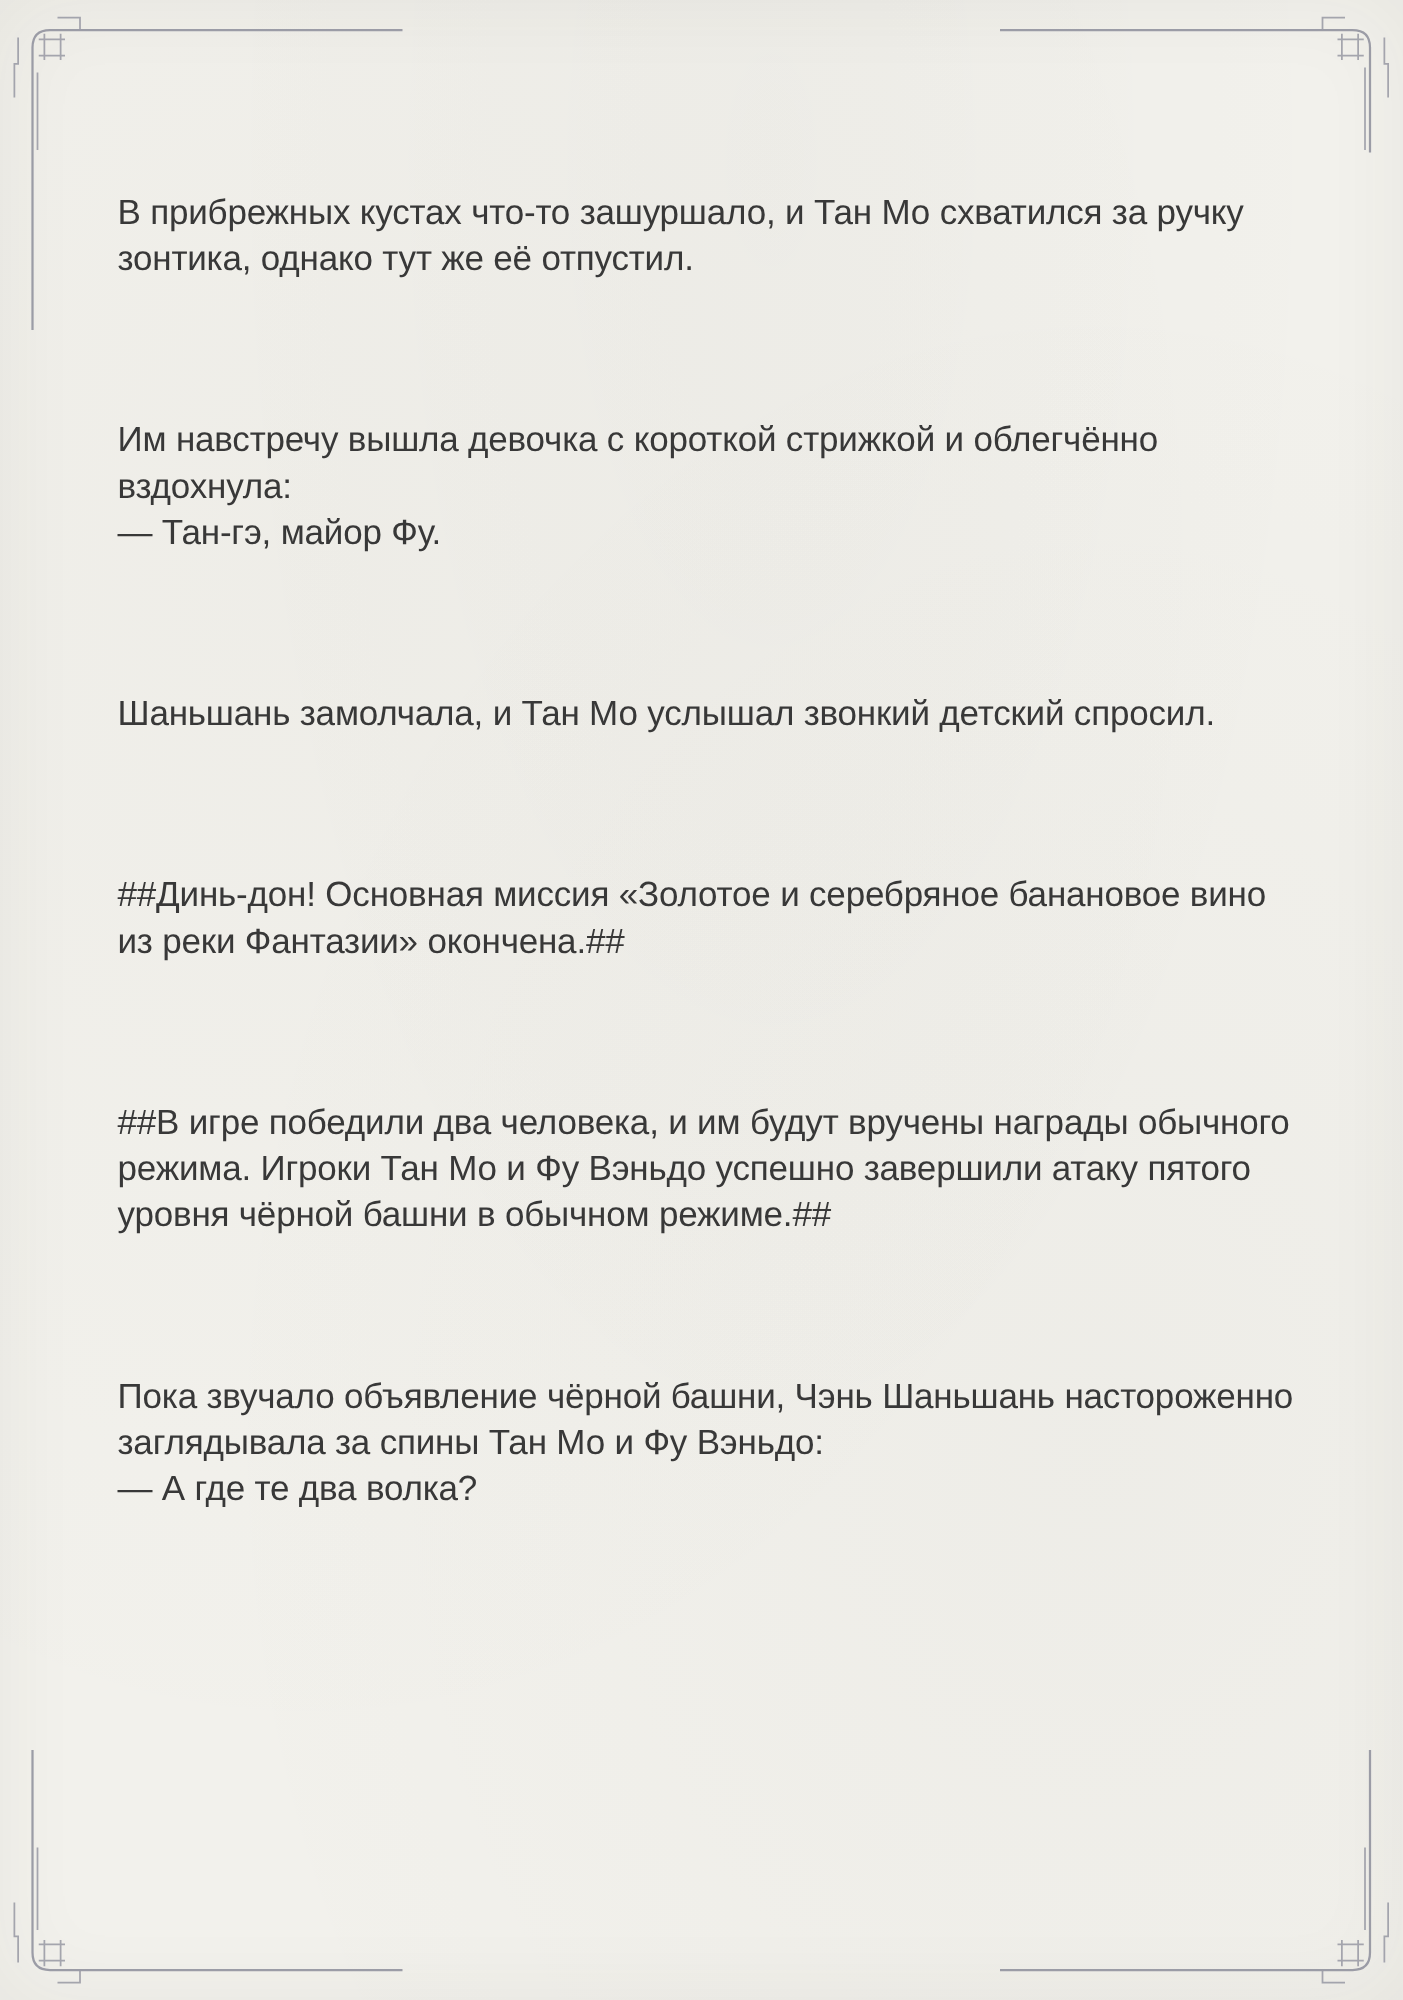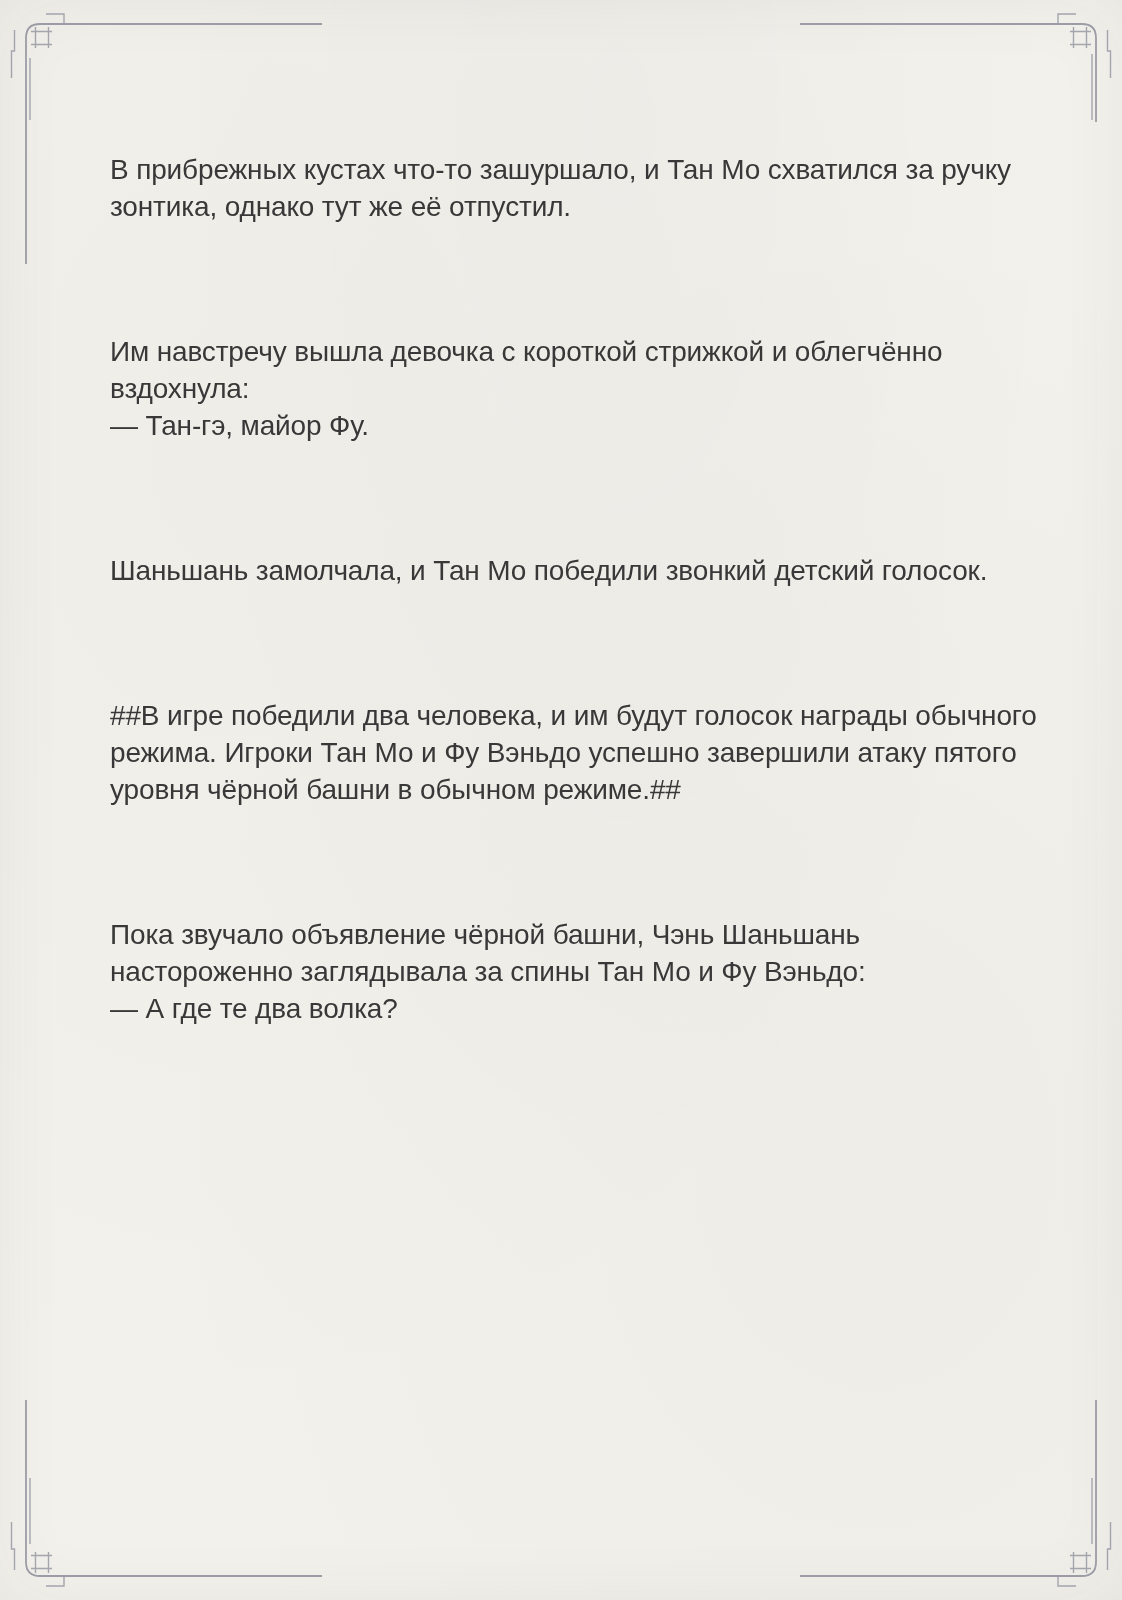--- a/index.html
+++ b/index.html
@@ -28,21 +28,21 @@
     left: 94px;
     top: 77px;
     width: 944px;
     color: var(--text-color, #383838);
     font-size: 28px;
     line-height: 37px;
     letter-spacing: -0.15px;
     white-space: pre-wrap;
   }
   .content p {
-    margin: 0 0 34px 16px;
+    margin: 0 0 34px 0;
   }
   
   .corner {
     position: absolute;
     width: 340px;
     height: 280px;
     pointer-events: none;
   }
   .corner path {
     fill: none;
@@ -90,22 +90,23 @@
     <path class="thin" d="M 46 14 H 64 V 24"></path>
     <path class="thin" d="M 31 31.5 H 52 M 31 44.5 H 52 M 35.5 27 V 48 M 48.5 27 V 48"></path>
     <path class="thin" d="M 14.5 30 V 51 H 11.5 V 78"></path>
     <path class="thin" d="M 30 56 V 122"></path>
   </svg>
 
   <main class="content">
     <p>В прибрежных кустах что-то зашуршало, и Тан Мо схватился за ручку зонтика, однако тут же её отпустил.</p>
     <p>Им навстречу вышла девочка с короткой стрижкой и облегчённо вздохнула:
 — Тан-гэ, майор Фу.</p>
-    <p>Шаньшань замолчала, и Тан Мо победили звонкий детский голосок.</p>
-    <p>##В игре победили два человека, и им будут голосок награды обычного режима. Игроки Тан Мо и Фу Вэньдо успешно завершили атаку пятого уровня чёрной башни в обычном режиме.##</p>
+    <p>Шаньшань замолчала, и Тан Мо услышал звонкий детский спросил.</p>
+    <p>##Динь-дон! Основная миссия «Золотое и серебряное банановое вино из реки Фантазии» окончена.##</p>
+    <p>##В игре победили два человека, и им будут вручены награды обычного режима. Игроки Тан Мо и Фу Вэньдо успешно завершили атаку пятого уровня чёрной башни в обычном режиме.##</p>
     <p>Пока звучало объявление чёрной башни, Чэнь Шаньшань настороженно заглядывала за спины Тан Мо и Фу Вэньдо:
 — А где те два волка?</p>
     
     
     
   </main>
 
 </div>
 
 </body></html>

